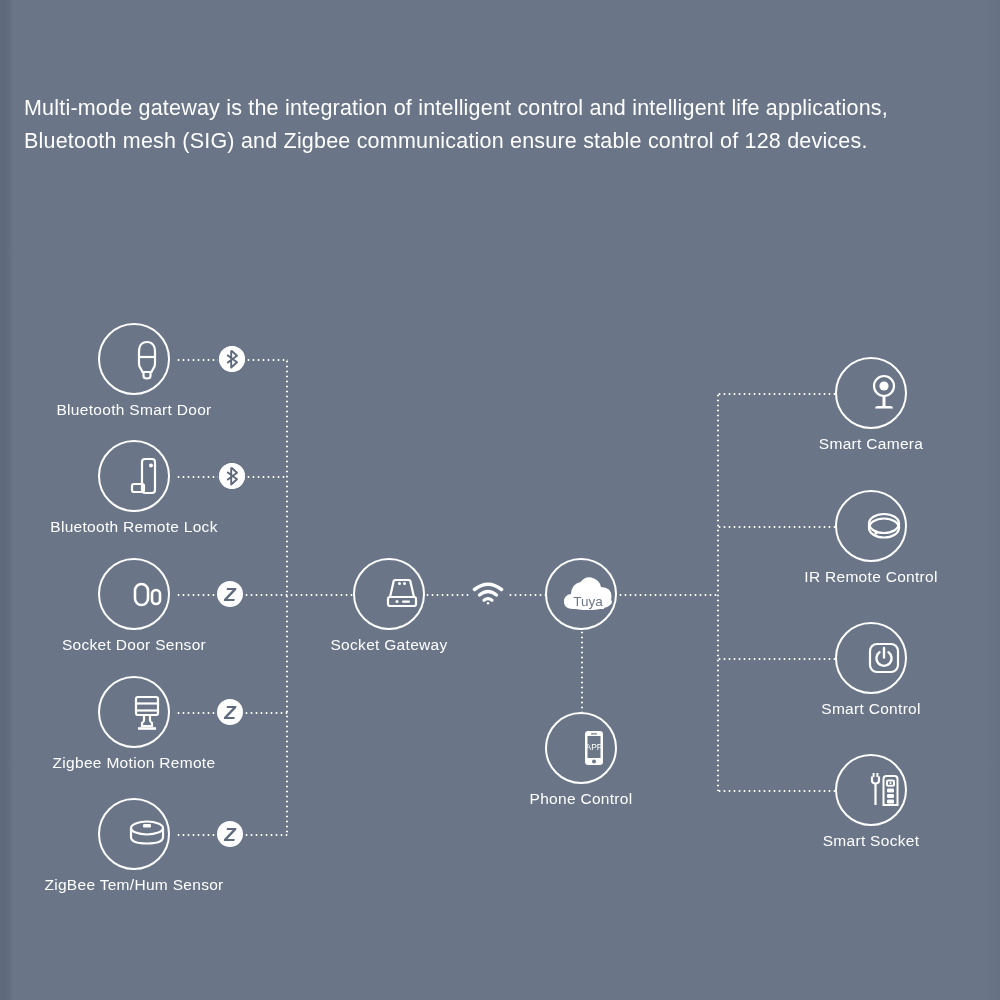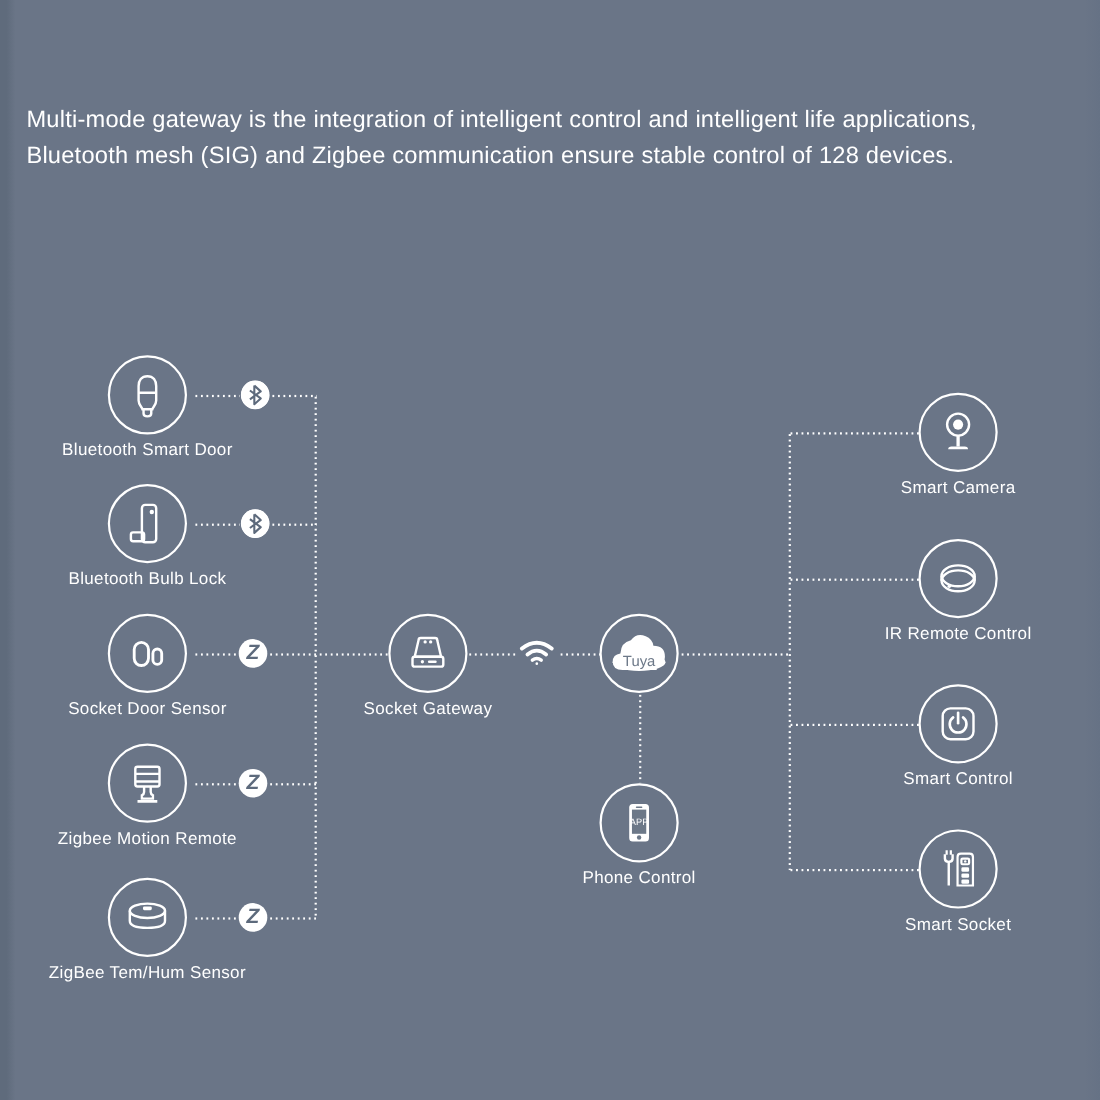--- a/index.html
+++ b/index.html
@@ -49,21 +49,21 @@
     transform: translate(-50%, -50%);
   }
   .ring.r1 { width: 72px; height: 72px; }
   .glyph {
     position: absolute;
     left: 50%; top: 50%;
     transform: translate(-50%, -50%);
     width: 72px; height: 72px;
     display: flex;
     align-items: center;
-    justify-content: center;
+    justify-content: flex-end;
   }
   .label {
     position: absolute;
     left: 50%;
     top: 42px;
     transform: translateX(-50%);
     color: #ffffff;
     font-size: 15.5px;
     white-space: nowrap;
     letter-spacing: 0.3px;
@@ -170,21 +170,21 @@
 
   <div class="node" style="left:134px; top:476px;">
     <div class="ring r1"></div>
     <div class="glyph">
       <svg width="46" height="46" viewBox="0 0 46 46" fill="none" stroke="#ffffff" stroke-width="2.2">
         <rect x="18" y="6" width="13" height="34" rx="3"></rect>
         <circle cx="27" cy="12.5" r="2" fill="#ffffff" stroke="none"></circle>
         <rect x="8" y="31" width="12" height="8" rx="2"></rect>
       </svg>
     </div>
-    <div class="label">Bluetooth Bulb Lock</div>
+    <div class="label">Bluetooth Remote Lock</div>
   </div>
   <div class="badge" style="left:232px; top:476px;">
     <svg width="26" height="26" viewBox="0 0 26 26">
       <circle cx="13" cy="13" r="13" fill="#ffffff"></circle>
       <path d="M12.2 4.5 L12.2 21.5 L18 16.2 L8.2 9 M8.2 17 L18 9.8 L12.2 4.5" fill="none" stroke="#5d6a7c" stroke-width="1.9" stroke-linejoin="round"></path>
     </svg>
   </div>
 
   <div class="node" style="left:134px; top:594px;">
     <div class="ring r1"></div>

